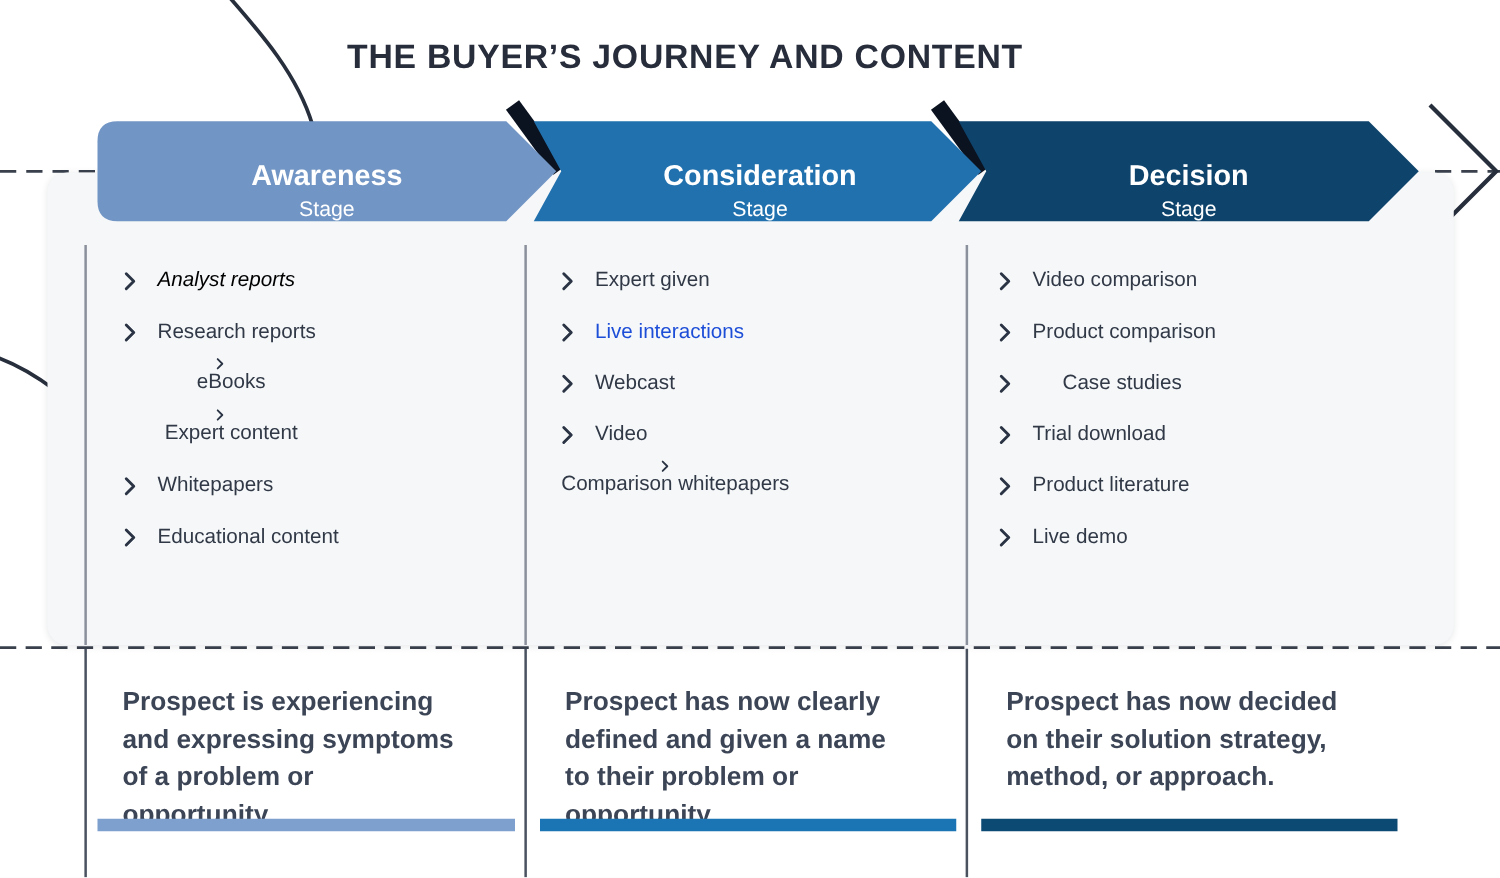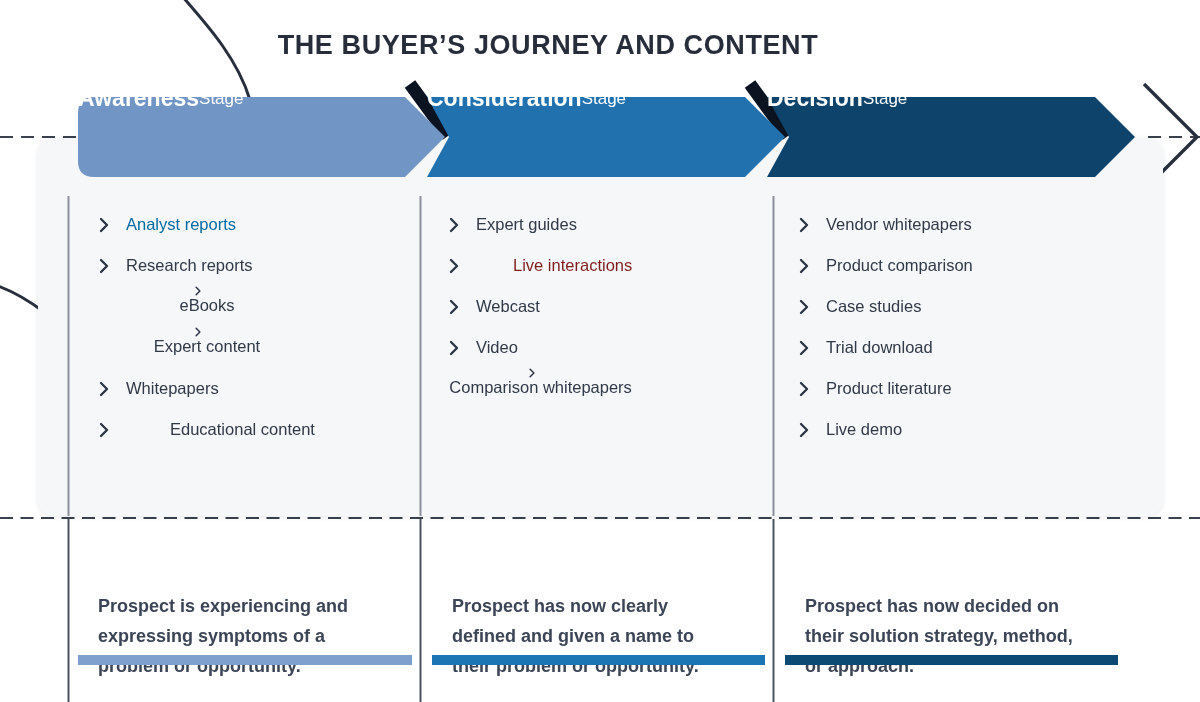--- a/index.html
+++ b/index.html
@@ -15,35 +15,35 @@
     font-size:27px;font-weight:bold;letter-spacing:.6px;
   }
 
   #content-card{
     left:38px;top:138px;width:1125px;height:378px;
     background:#f5f7f9;border-radius:16px;
     box-shadow:0 1px 5px rgba(25,35,55,.10);
   }
 
   .stage-label{
-    top:85px;height:68px;color:#fff;text-align:center;
-    display:flex;flex-direction:row;line-height:27px;
+    top:120px;height:68px;color:#fff;text-align:center;
+    display:flex;flex-direction:column;justify-content:center;line-height:27px;
   }
   .stage-label .stage-name{font-size:23px;font-weight:bold;}
   .stage-label .stage-sub{font-size:17px;font-weight:normal;}
 
   ul.content-list{list-style:none;margin:0;padding:0;top:204px;}
   ul.content-list li{
     height:41px;display:flex;align-items:center;
     font-size:16.5px;
   }
   .bullet{width:10px;height:16px;flex:0 0 10px;margin-right:17px;display:block;}
 
   .stage-desc{
-    top:547px;font-size:18px;font-weight:600;line-height:30px;margin-top:44px;
+    top:547px;font-size:21px;font-weight:600;line-height:30px;
   }
   .stage-bar{top:655px;height:10px;}
 </style>
 </head>
 <body>
 
 <div id="stage-canvas">
 
   <svg class="layer">
     <path d="M 182 -4 C 210 28 238 60 250 100" fill="none" stroke-width="3" stroke="#272e3c"></path>
@@ -81,21 +81,21 @@
   <div class="abs stage-label" style="left: 427px; width: 362px; color: rgb(255, 255, 255);">
     <span class="stage-name">Consideration</span>
     <span class="stage-sub">Stage</span>
   </div>
   <div class="abs stage-label" style="left: 767px; width: 368px; color: rgb(255, 255, 255);">
     <span class="stage-name">Decision</span>
     <span class="stage-sub">Stage</span>
   </div>
 
   <ul class="abs content-list" style="left:99px;">
-    <li style="color: #0369a1;">
+    <li style="color: #000000; font-style: italic;">
         <svg class="bullet" viewBox="0 0 10 16">
           <polyline points="2,2 8,8 2,14" fill="none" stroke="#2b3444" stroke-width="2.3" stroke-linecap="round" stroke-linejoin="round"></polyline>
         </svg>
         <span>Analyst reports</span>
       </li>
     <li style="color: rgb(49, 57, 71);">
         <svg class="bullet" viewBox="0 0 10 16">
           <polyline points="2,2 8,8 2,14" fill="none" stroke="#2b3444" stroke-width="2.3" stroke-linecap="round" stroke-linejoin="round"></polyline>
         </svg>
         <span>Research reports</span>
@@ -111,36 +111,36 @@
           <polyline points="2,2 8,8 2,14" fill="none" stroke="#2b3444" stroke-width="2.3" stroke-linecap="round" stroke-linejoin="round"></polyline>
         </svg>
         <span>Expert content</span>
       </li>
     <li style="color: rgb(49, 57, 71);">
         <svg class="bullet" viewBox="0 0 10 16">
           <polyline points="2,2 8,8 2,14" fill="none" stroke="#2b3444" stroke-width="2.3" stroke-linecap="round" stroke-linejoin="round"></polyline>
         </svg>
         <span>Whitepapers</span>
       </li>
-    <li style="color: rgb(49, 57, 71); gap: 44px;">
+    <li style="color: rgb(49, 57, 71);">
         <svg class="bullet" viewBox="0 0 10 16">
           <polyline points="2,2 8,8 2,14" fill="none" stroke="#2b3444" stroke-width="2.3" stroke-linecap="round" stroke-linejoin="round"></polyline>
         </svg>
         <span>Educational content</span>
       </li>
   </ul>
 
   <ul class="abs content-list" style="left:449px;">
     <li style="color: rgb(49, 57, 71);">
         <svg class="bullet" viewBox="0 0 10 16">
           <polyline points="2,2 8,8 2,14" fill="none" stroke="#2b3444" stroke-width="2.3" stroke-linecap="round" stroke-linejoin="round"></polyline>
         </svg>
-        <span>Expert guides</span>
-      </li>
-    <li style="color: #7f1d1d; gap: 37px;">
+        <span>Expert given</span>
+      </li>
+    <li style="color: #1d4ed8;">
         <svg class="bullet" viewBox="0 0 10 16">
           <polyline points="2,2 8,8 2,14" fill="none" stroke="#2b3444" stroke-width="2.3" stroke-linecap="round" stroke-linejoin="round"></polyline>
         </svg>
         <span>Live interactions</span>
       </li>
     <li style="color: rgb(49, 57, 71);">
         <svg class="bullet" viewBox="0 0 10 16">
           <polyline points="2,2 8,8 2,14" fill="none" stroke="#2b3444" stroke-width="2.3" stroke-linecap="round" stroke-linejoin="round"></polyline>
         </svg>
         <span>Webcast</span>
@@ -157,29 +157,29 @@
         </svg>
         <span>Comparison whitepapers</span>
       </li>
   </ul>
 
   <ul class="abs content-list" style="left:799px;">
     <li style="color: rgb(49, 57, 71);">
         <svg class="bullet" viewBox="0 0 10 16">
           <polyline points="2,2 8,8 2,14" fill="none" stroke="#2b3444" stroke-width="2.3" stroke-linecap="round" stroke-linejoin="round"></polyline>
         </svg>
-        <span>Vendor whitepapers</span>
+        <span>Video comparison</span>
       </li>
     <li style="color: rgb(49, 57, 71); align-items: center;">
         <svg class="bullet" viewBox="0 0 10 16">
           <polyline points="2,2 8,8 2,14" fill="none" stroke="#2b3444" stroke-width="2.3" stroke-linecap="round" stroke-linejoin="round"></polyline>
         </svg>
         <span>Product comparison</span>
       </li>
-    <li style="color: rgb(49, 57, 71);">
+    <li style="color: rgb(49, 57, 71); gap: 24px;">
         <svg class="bullet" viewBox="0 0 10 16">
           <polyline points="2,2 8,8 2,14" fill="none" stroke="#2b3444" stroke-width="2.3" stroke-linecap="round" stroke-linejoin="round"></polyline>
         </svg>
         <span>Case studies</span>
       </li>
     <li style="color: rgb(49, 57, 71);">
         <svg class="bullet" viewBox="0 0 10 16">
           <polyline points="2,2 8,8 2,14" fill="none" stroke="#2b3444" stroke-width="2.3" stroke-linecap="round" stroke-linejoin="round"></polyline>
         </svg>
         <span>Trial download</span>

